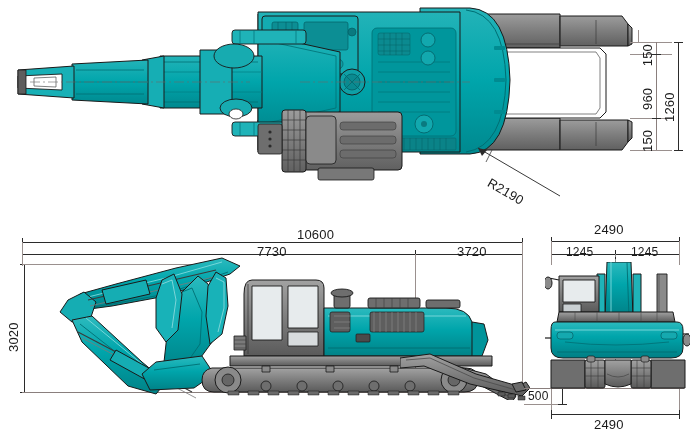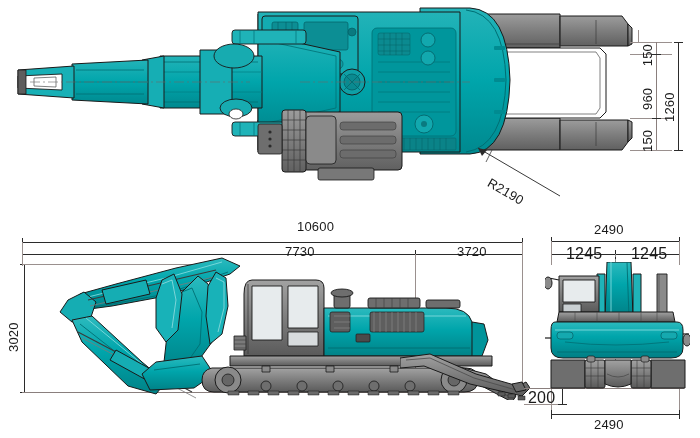--- a/index.html
+++ b/index.html
@@ -3,21 +3,21 @@
 <meta charset="utf-8">
 <style>
   html,body{margin:0;padding:0;background:#fff;}
   body{font-family:"Liberation Sans",sans-serif;}
   #sheet{position:relative;width:700px;height:438px;background:#ffffff;overflow:hidden;}
 
   
   .dim{position:absolute;font-family:"Liberation Sans",sans-serif;font-size:13px;color:#1a1a1a;
        letter-spacing:.2px;white-space:nowrap;line-height:1;}
   .dim.v{transform-origin:0 0;}
-  .dim.small{font-size:16px;}
+  .dim.small{font-size:12px;}
 
   
   .hline{position:absolute;height:0;border-top:1px solid #8a7f7d;}
   .vline{position:absolute;width:0;border-left:1px solid #8a7f7d;}
   .ext{position:absolute;width:0;border-left:1px solid #9a908e;}
   .exth{position:absolute;height:0;border-top:1px solid #9a908e;}
   .ground{position:absolute;height:0;border-top:1px solid #8a7f7d;}
 
   
   .cap{position:absolute;width:1px;background:#2b2b2b;}
@@ -255,28 +255,28 @@
   <div class="dim v" style="left:654px;top:44px;transform:rotate(-90deg) translate(-100%,-100%);">150</div>
   <div class="dim v" style="left:654px;top:110px;transform:rotate(-90deg) translate(0,-100%);">960</div>
   <div class="dim v" style="left:654px;top:152px;transform:rotate(-90deg) translate(0,-100%);">150</div>
   <div class="dim v" style="left:676px;top:122px;transform:rotate(-90deg) translate(0,-100%);">1260</div>
 
   <div class="dim" style="left:492px;top:176px;transform:rotate(30deg);transform-origin:0 0;">R2190</div>
 
   <div class="hline" style="left:22px;top:242px;width:501px;border-top-color:#2b2b2b;"></div>
   <div class="cap" style="left:22px;top:238px;height:9px;"></div>
   <div class="cap" style="left:522px;top:238px;height:9px;"></div>
-  <div class="dim" style="left:297px;top:220px;">10600</div>
+  <div class="dim" style="left:297px;top:228px;">10600</div>
 
   <div class="hline" style="left:22px;top:254px;width:394px;border-top-color:#2b2b2b;"></div>
   <div class="hline" style="left:415px;top:254px;width:108px;border-top-color:#2b2b2b;"></div>
   <div class="cap" style="left:22px;top:250px;height:9px;"></div>
   <div class="cap" style="left:415px;top:250px;height:9px;"></div>
   <div class="cap" style="left:522px;top:250px;height:9px;"></div>
-  <div class="dim" style="left:257px;top:245px;margin-left:28px;">7730</div>
+  <div class="dim" style="left:257px;top:245px;">7730</div>
   <div class="dim" style="left:457px;top:245px;">3720</div>
 
   <div class="ext" style="left:22px;top:242px;height:24px;"></div>
   <div class="ext" style="left:415px;top:254px;height:134px;"></div>
   <div class="ext" style="left:522px;top:242px;height:152px;"></div>
 
   <div class="vline" style="left:24px;top:264px;height:128px;border-left-color:#2b2b2b;"></div>
   <div class="caph" style="left:20px;top:264px;width:9px;background:#2b2b2b;"></div>
   <div class="caph" style="left:20px;top:392px;width:9px;background:#2b2b2b;"></div>
   <div class="exth" style="left:22px;top:264px;width:170px;"></div>
@@ -458,21 +458,21 @@
   <div class="ext" style="left:679px;top:241px;height:24px;"></div>
   <div class="ext" style="left:551px;top:380px;height:38px;"></div>
   <div class="ext" style="left:679px;top:380px;height:38px;"></div>
   <div class="ext" style="left:615px;top:254px;height:128px;border-left:1px dashed #8a8a8a;"></div>
 
   <div class="exth" style="left:524px;top:388px;width:40px;"></div>
   <div class="exth" style="left:524px;top:404px;width:40px;"></div>
   <div class="vline" style="left:562px;top:388px;height:16px;border-left-color:#2b2b2b;"></div>
   <div class="caph" style="left:558px;top:388px;width:9px;background:#2b2b2b;"></div>
   <div class="caph" style="left:558px;top:404px;width:9px;background:#2b2b2b;"></div>
-  <div class="dim small" style="left:528px;top:390px;">200</div>
+  <div class="dim small" style="left:528px;top:390px;">500</div>
 
   <div class="hline" style="left:551px;top:414px;width:129px;border-top-color:#2b2b2b;"></div>
   <div class="cap" style="left:551px;top:410px;height:9px;"></div>
   <div class="cap" style="left:679px;top:410px;height:9px;"></div>
   <div class="dim" style="left:594px;top:418px;">2490</div>
 
   <div class="ground" style="left:524px;top:388px;width:160px;"></div>
 
   <svg class="dwg" style="left:545px;top:262px;" width="145" height="130" viewBox="0 0 145 130">
     <defs>

